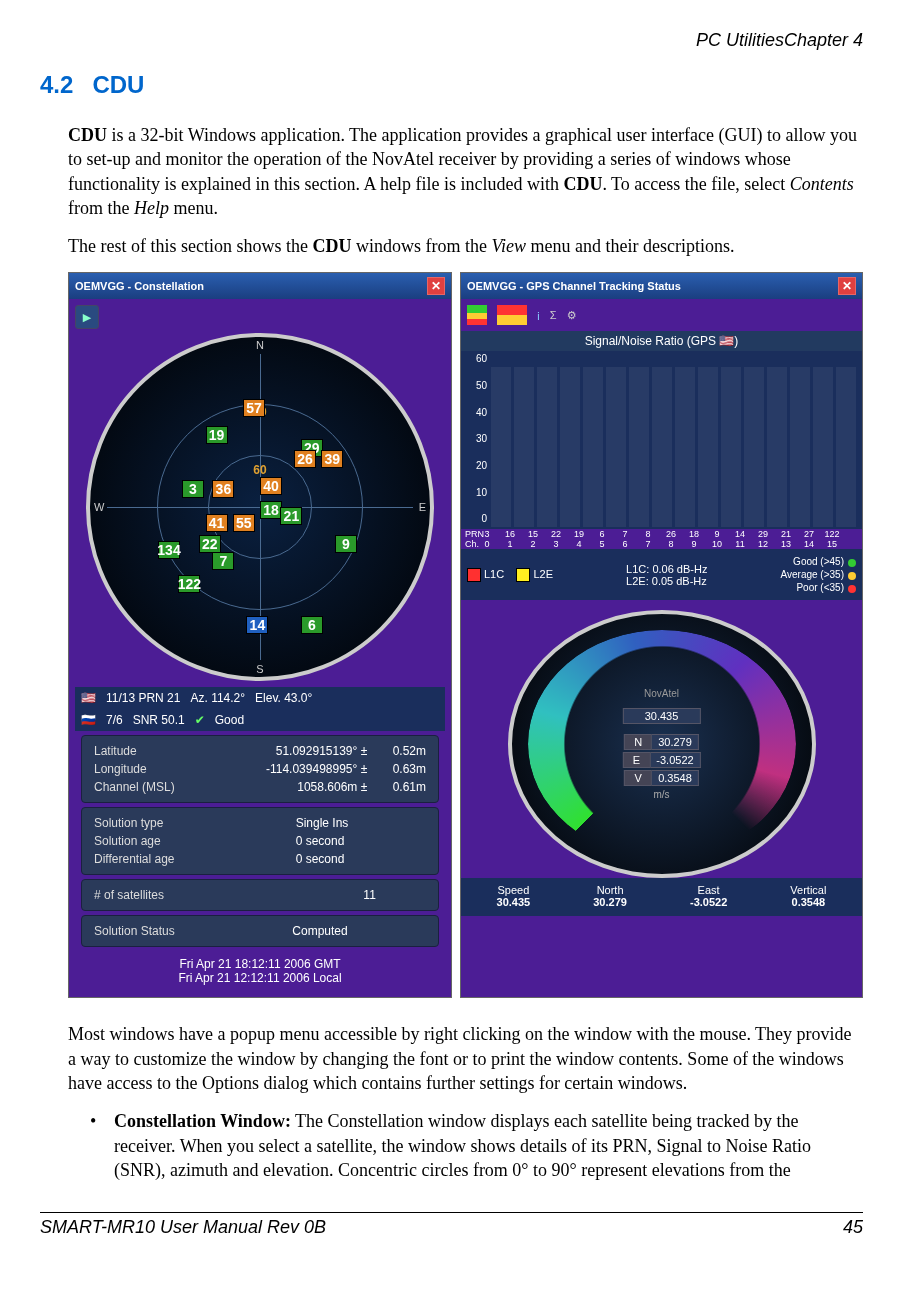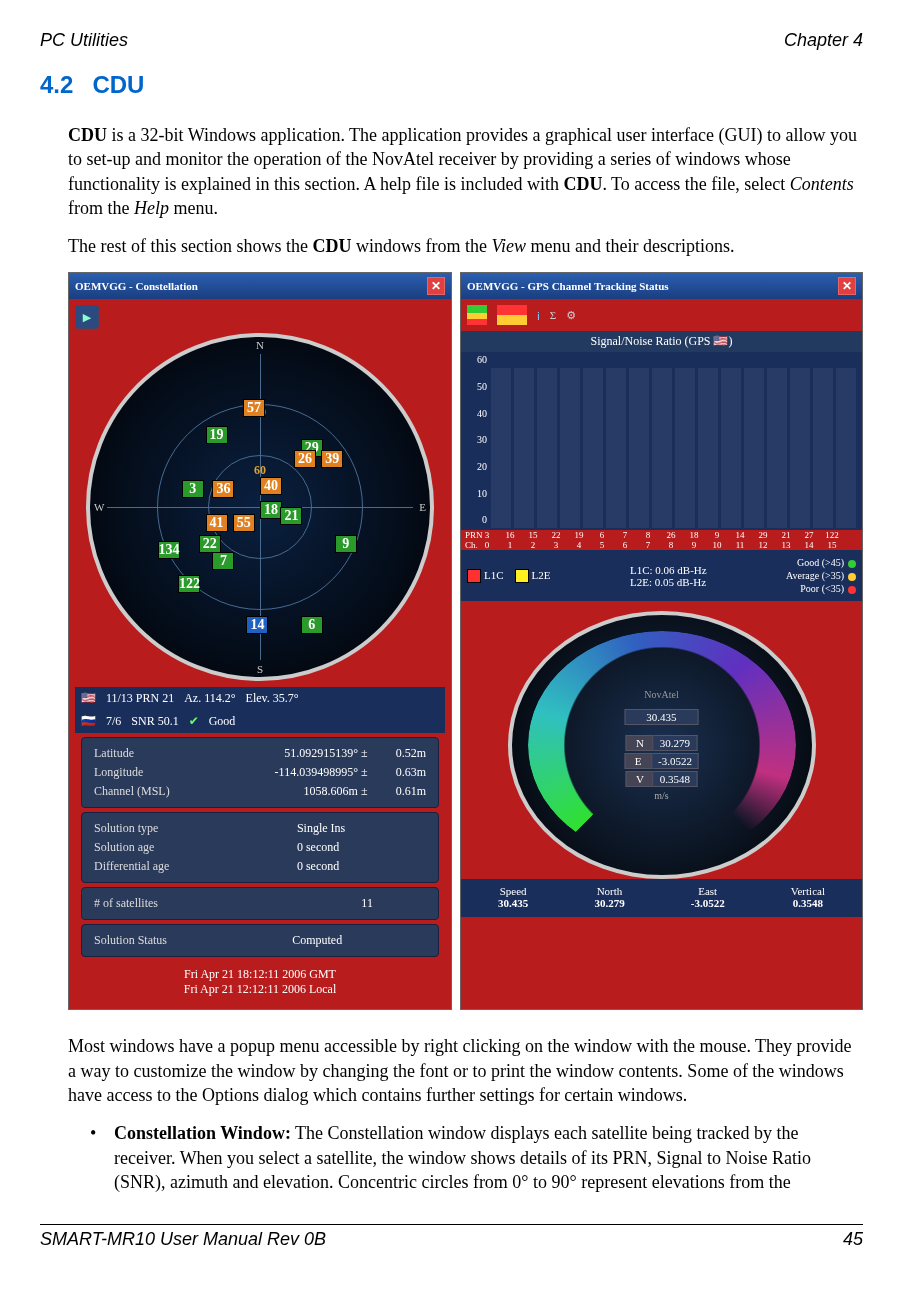--- a/index.html
+++ b/index.html
@@ -7,21 +7,21 @@
     font-size: 18px;
     color: #000;
     margin: 0;
     padding: 30px 40px 20px 40px;
     width: 903px;
     box-sizing: border-box;
     background: #fff;
   }
   .header-row {
     display: flex;
-    justify-content: space-between;
+    justify-content: flex-end;
     font-style: italic;
     font-family: Arial, Helvetica, sans-serif;
     font-size: 18px;
     margin-bottom: 20px;
   }
   h2.section {
     font-family: Arial, Helvetica, sans-serif;
     color: #0066cc;
     font-size: 24px;
     font-weight: bold;
@@ -30,23 +30,23 @@
   h2.section .num { margin-right: 19px; }
   .body-text { margin: 0 0 14px 28px; line-height: 1.35; }
   .body-text b { font-weight: bold; }
   .body-text i { font-style: italic; }
   .screenshot-row {
     display: flex;
     gap: 8px;
     margin: 12px 0 24px 28px;
   }
   .cdu-window {
-    background: #b91c1c;
+    background: #4c1d95;
     color: #fff;
-    font-family: Liberation Serif, serif;
+    font-family: Liberation Sans, sans-serif;
     font-size: 11px;
     border: 1px solid #666;
     flex: 1;
     position: relative;
   }
   .cdu-title {
     background: linear-gradient(#2a5fb0,#1a3e80);
     color: #fff;
     font-weight: bold;
     padding: 4px 6px;
@@ -234,21 +234,21 @@
           <div class="sat g" style="left: 20%; top: 60%;">134</div>
           <div class="sat g" style="left: 72%; top: 58%;">9</div>
           <div class="sat g" style="left: 26%; top: 70%;">122</div>
           <div class="sat b" style="left: 46%; top: 82%;">14</div>
           <div class="sat g" style="left: 62%; top: 82%;">6</div>
         </div>
       <div class="info-bar">
         <span>🇺🇸</span>
           <span>11/13 PRN 21</span>
         <span>Az. 114.2°</span>
-        <span>Elev. 35.7°</span>
+        <span>Elev. 43.0°</span>
       </div>
       <div class="info-bar">
         <span>🇷🇺</span>
           <span>7/6</span>
         <span>SNR 50.1</span>
         <span style="color:#6f6">✔</span>
           <span>Good</span>
       </div>
       <div class="info-panel">
         <table>

